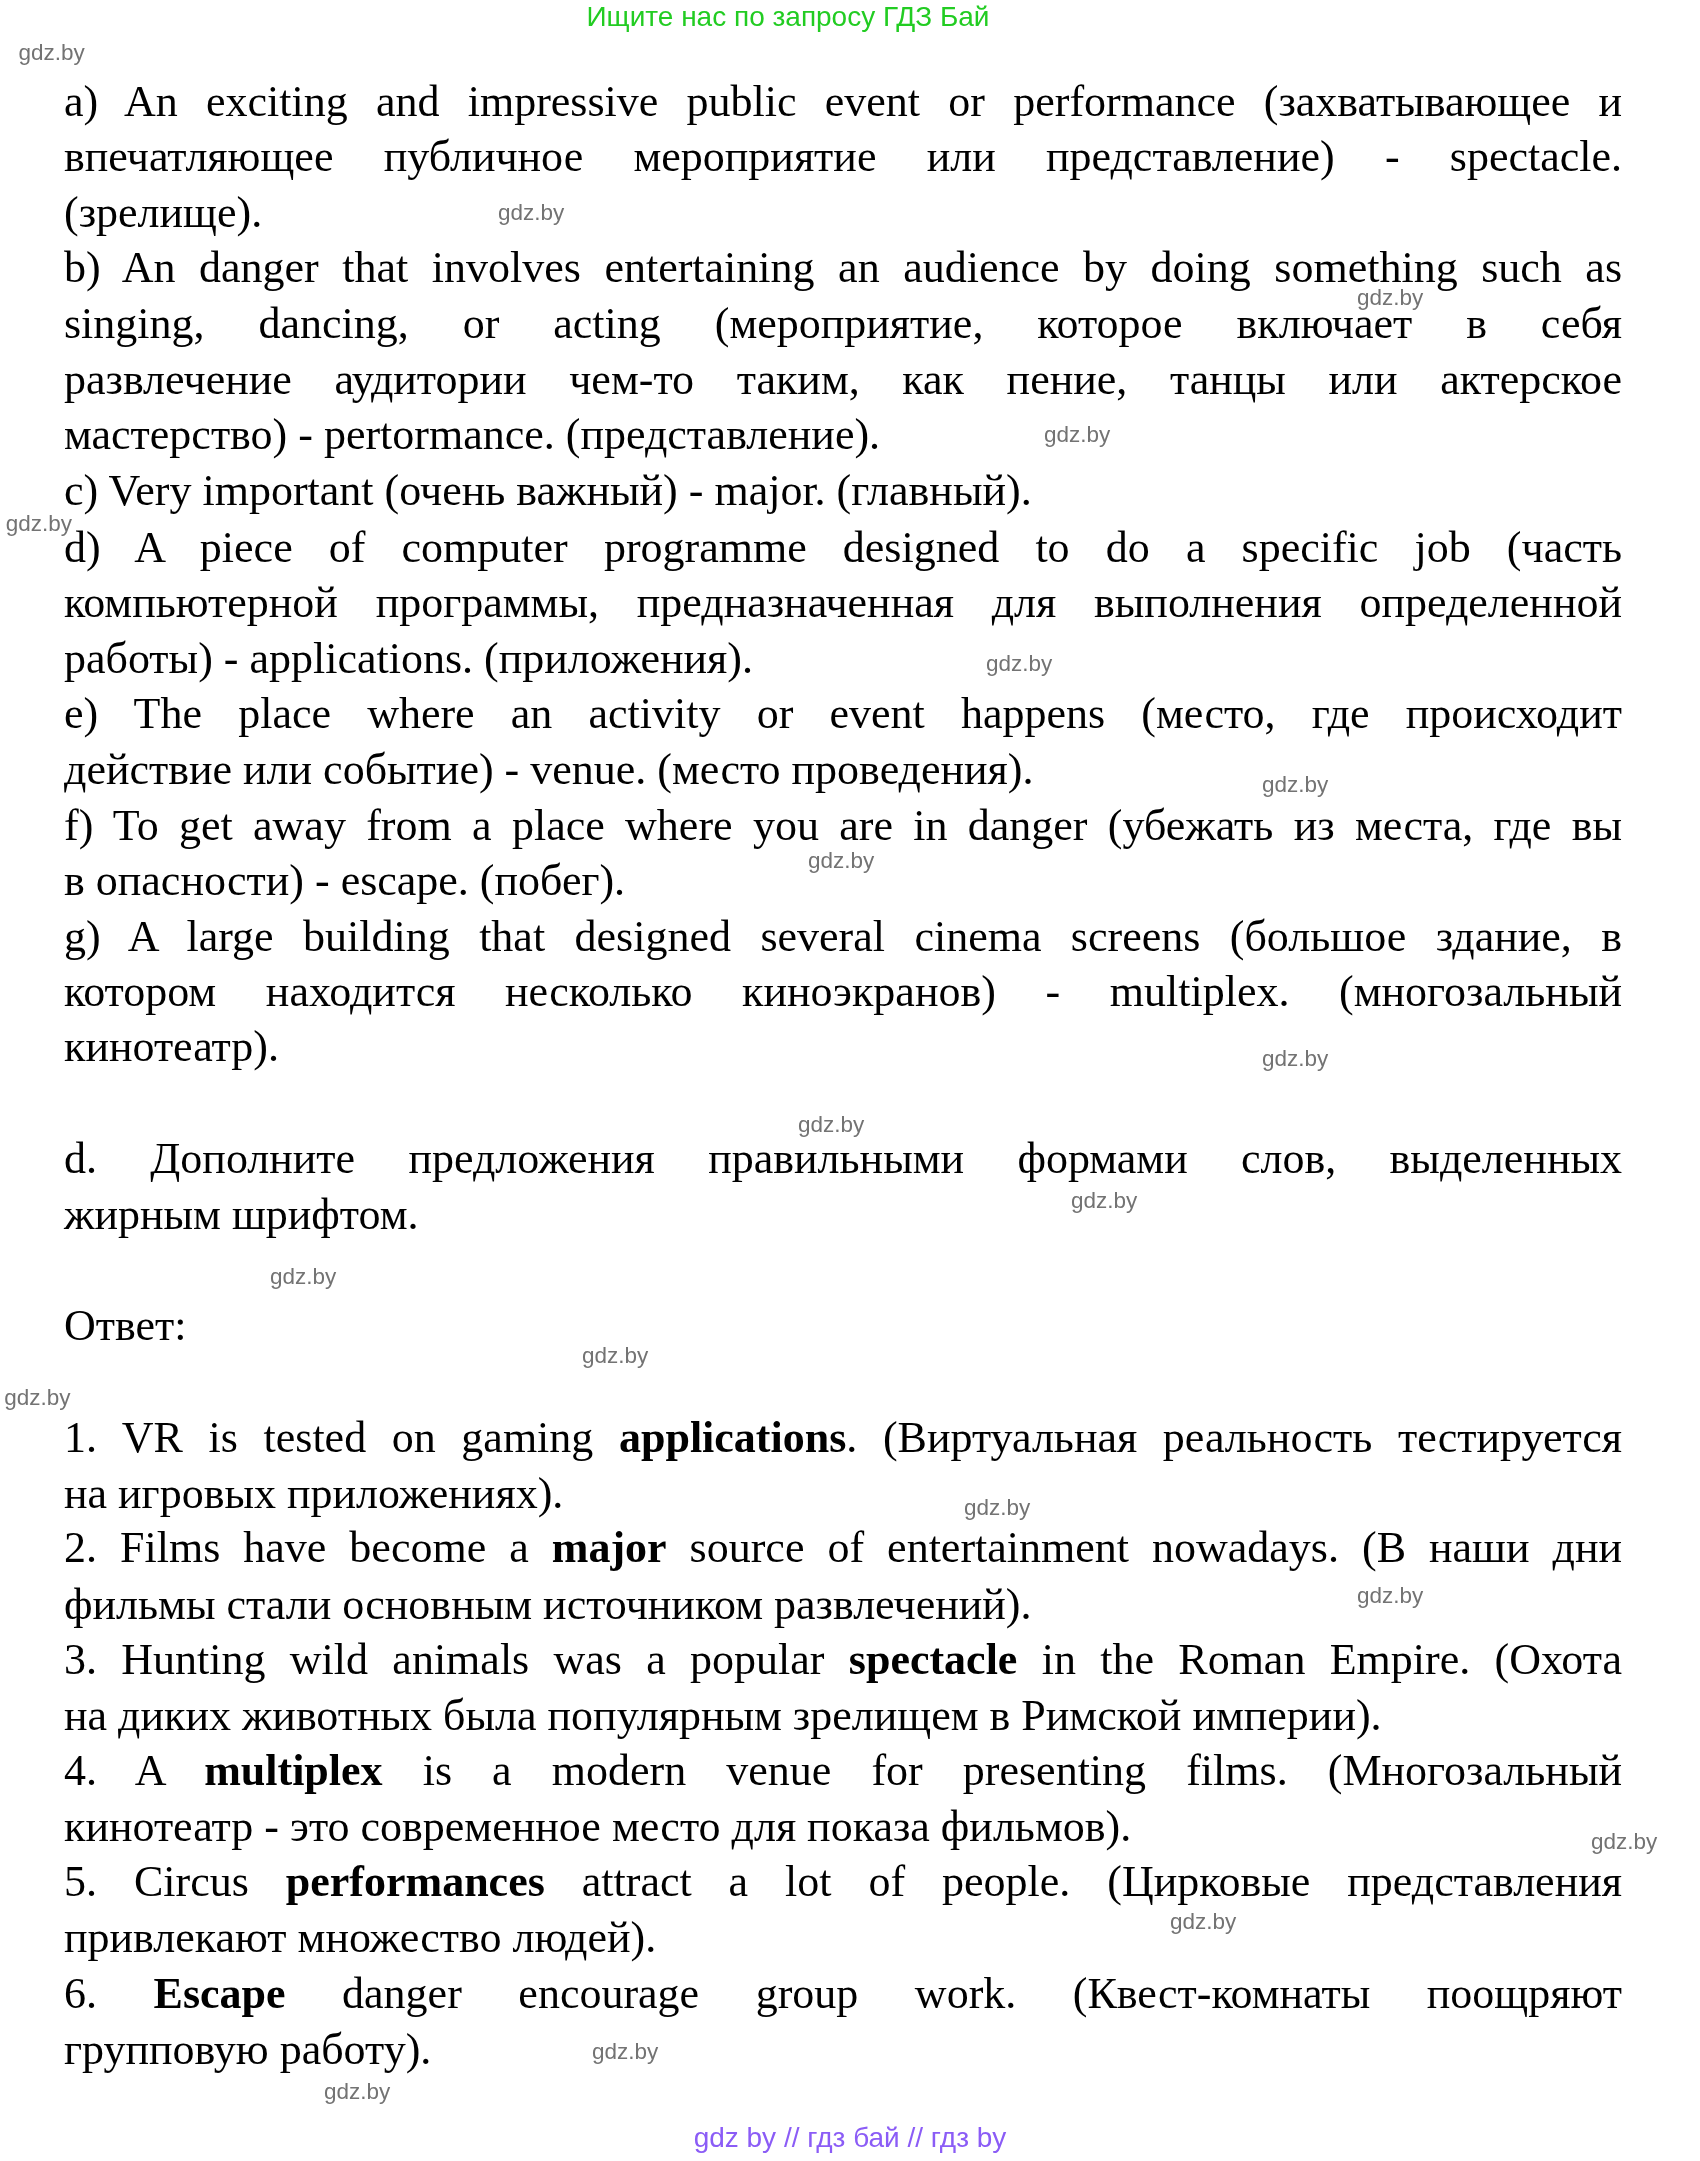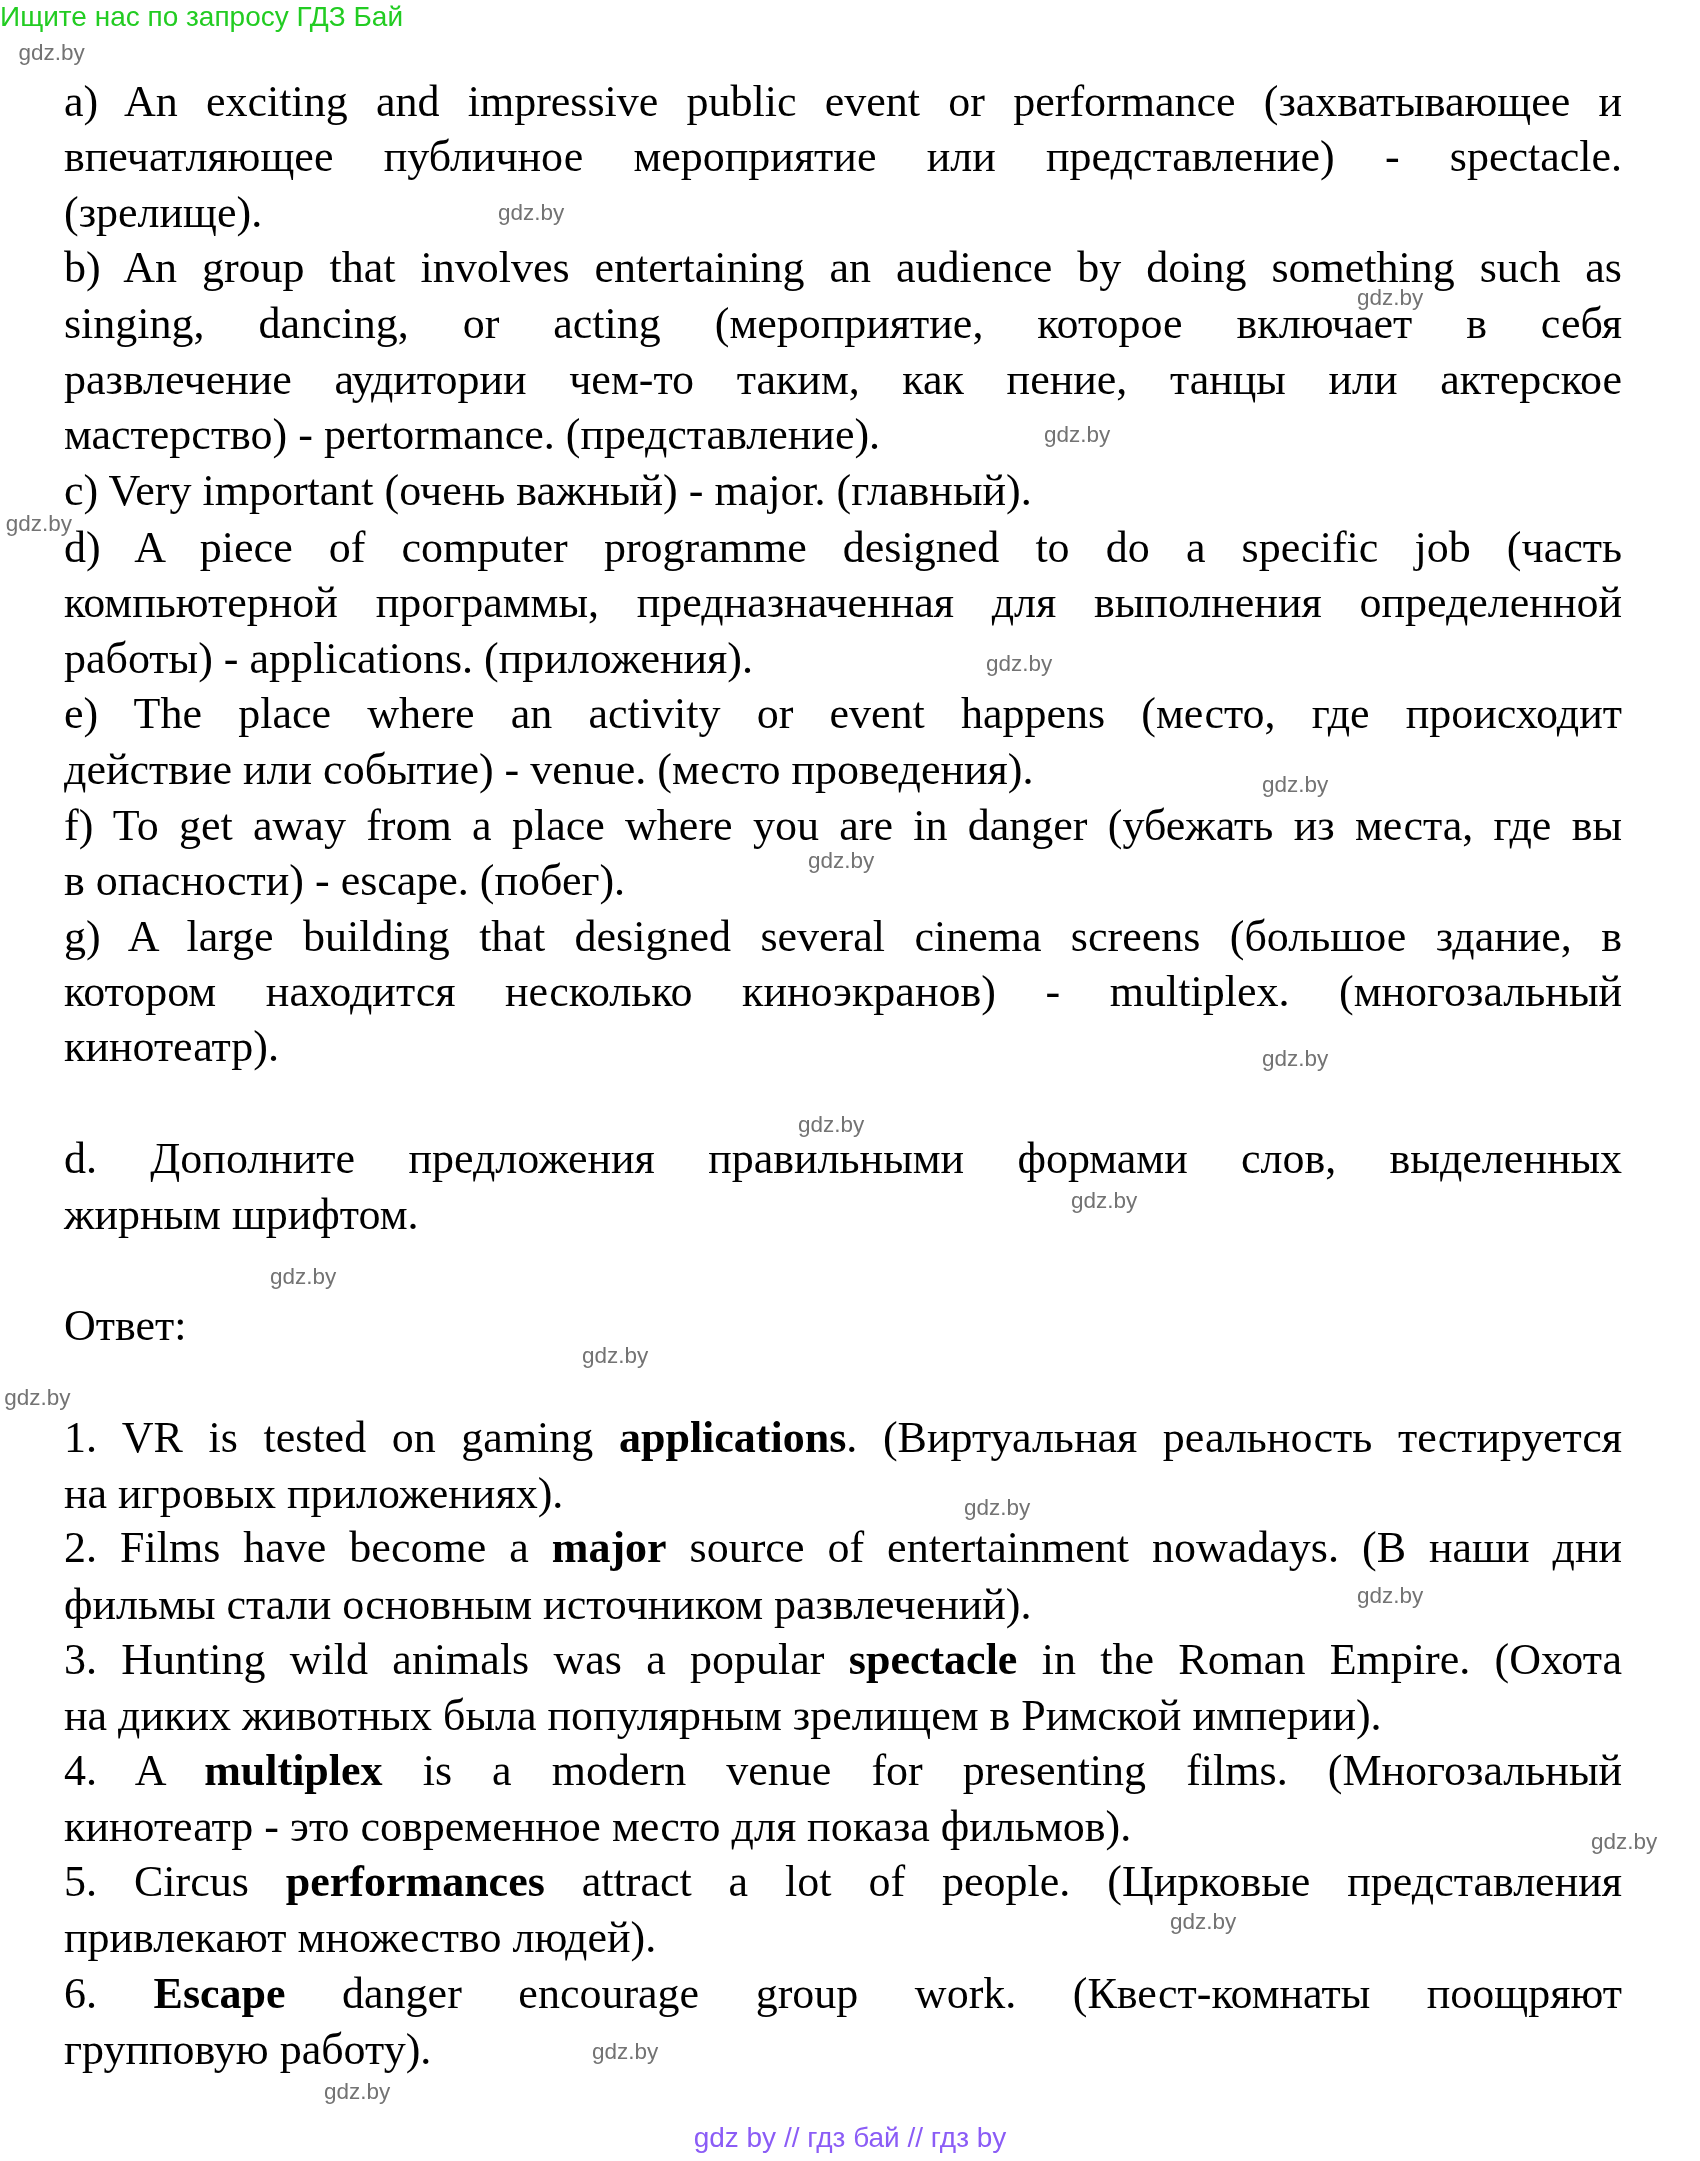--- a/index.html
+++ b/index.html
@@ -1,36 +1,36 @@
 <!DOCTYPE html>
 <html style="font-size:13.3px"><head>
 <meta charset="utf-8">
 <style>
   html, body { margin:0; padding:0; background:#fff; }
   body { width:1700px; height:2161px; position:relative; overflow:hidden; }
-  .hdr { position:absolute; left:0; width:1512px; top:0; text-align:left;
-         font-family:"Liberation Sans", sans-serif; font-size:28px; color:#22cc22; line-height:33px; }
+  .hdr { position:absolute; left:0; width:1512px; top:0; text-align:center;
+         font-family:"Liberation Sans", sans-serif; font-size:28px; color:#22cc22; line-height:33px;padding-left:32px; }
   .ftr { position:absolute; left:0; width:1700px; top:2121px; text-align:center;
          font-family:"Liberation Sans", sans-serif; font-size:28px; color:#8b5cf6; line-height:33px; }
   .line { position:absolute; left:64px; width:1558px; height:55px; line-height:55px;
           font-family:"Liberation Serif", serif; font-size:44px; color:#000; white-space:nowrap; }
   .j { text-align:justify; text-align-last:justify; }
   .wm { position:absolute; font-family:"Liberation Sans", sans-serif; font-size:22.5px; color:#737373; line-height:25px; }
   b { font-weight:bold; }
 </style>
 </head>
 <body>
 
 <div class="hdr">Ищите нас по запросу ГДЗ Бай</div>
 
 <div class="line j" style="top:74px">a) An exciting and impressive public event or performance (захватывающее и</div>
 <div class="line j" style="top:129px">впечатляющее публичное мероприятие или представление) - spectacle.</div>
 <div class="line" style="top:185px">(зрелище).</div>
 
-<div class="line j" style="top:240px">b) An group that involves entertaining an audience by doing something such as</div>
+<div class="line j" style="top:240px">b) An danger that involves entertaining an audience by doing something such as</div>
 <div class="line j" style="top:296px">singing, dancing, or acting (мероприятие, которое включает в себя</div>
 <div class="line j" style="top:352px">развлечение аудитории чем-то таким, как пение, танцы или актерское</div>
 <div class="line" style="top:407px">мастерство) - pertormance. (представление).</div>
 
 <div class="line" style="top:463px">c) Very important (очень важный) - major. (главный).</div>
 
 <div class="line j" style="top:520px">d) A piece of computer programme designed to do a specific job (часть</div>
 <div class="line j" style="top:575px">компьютерной программы, предназначенная для выполнения определенной</div>
 <div class="line" style="top:631px">работы) - applications. (приложения).</div>
 

